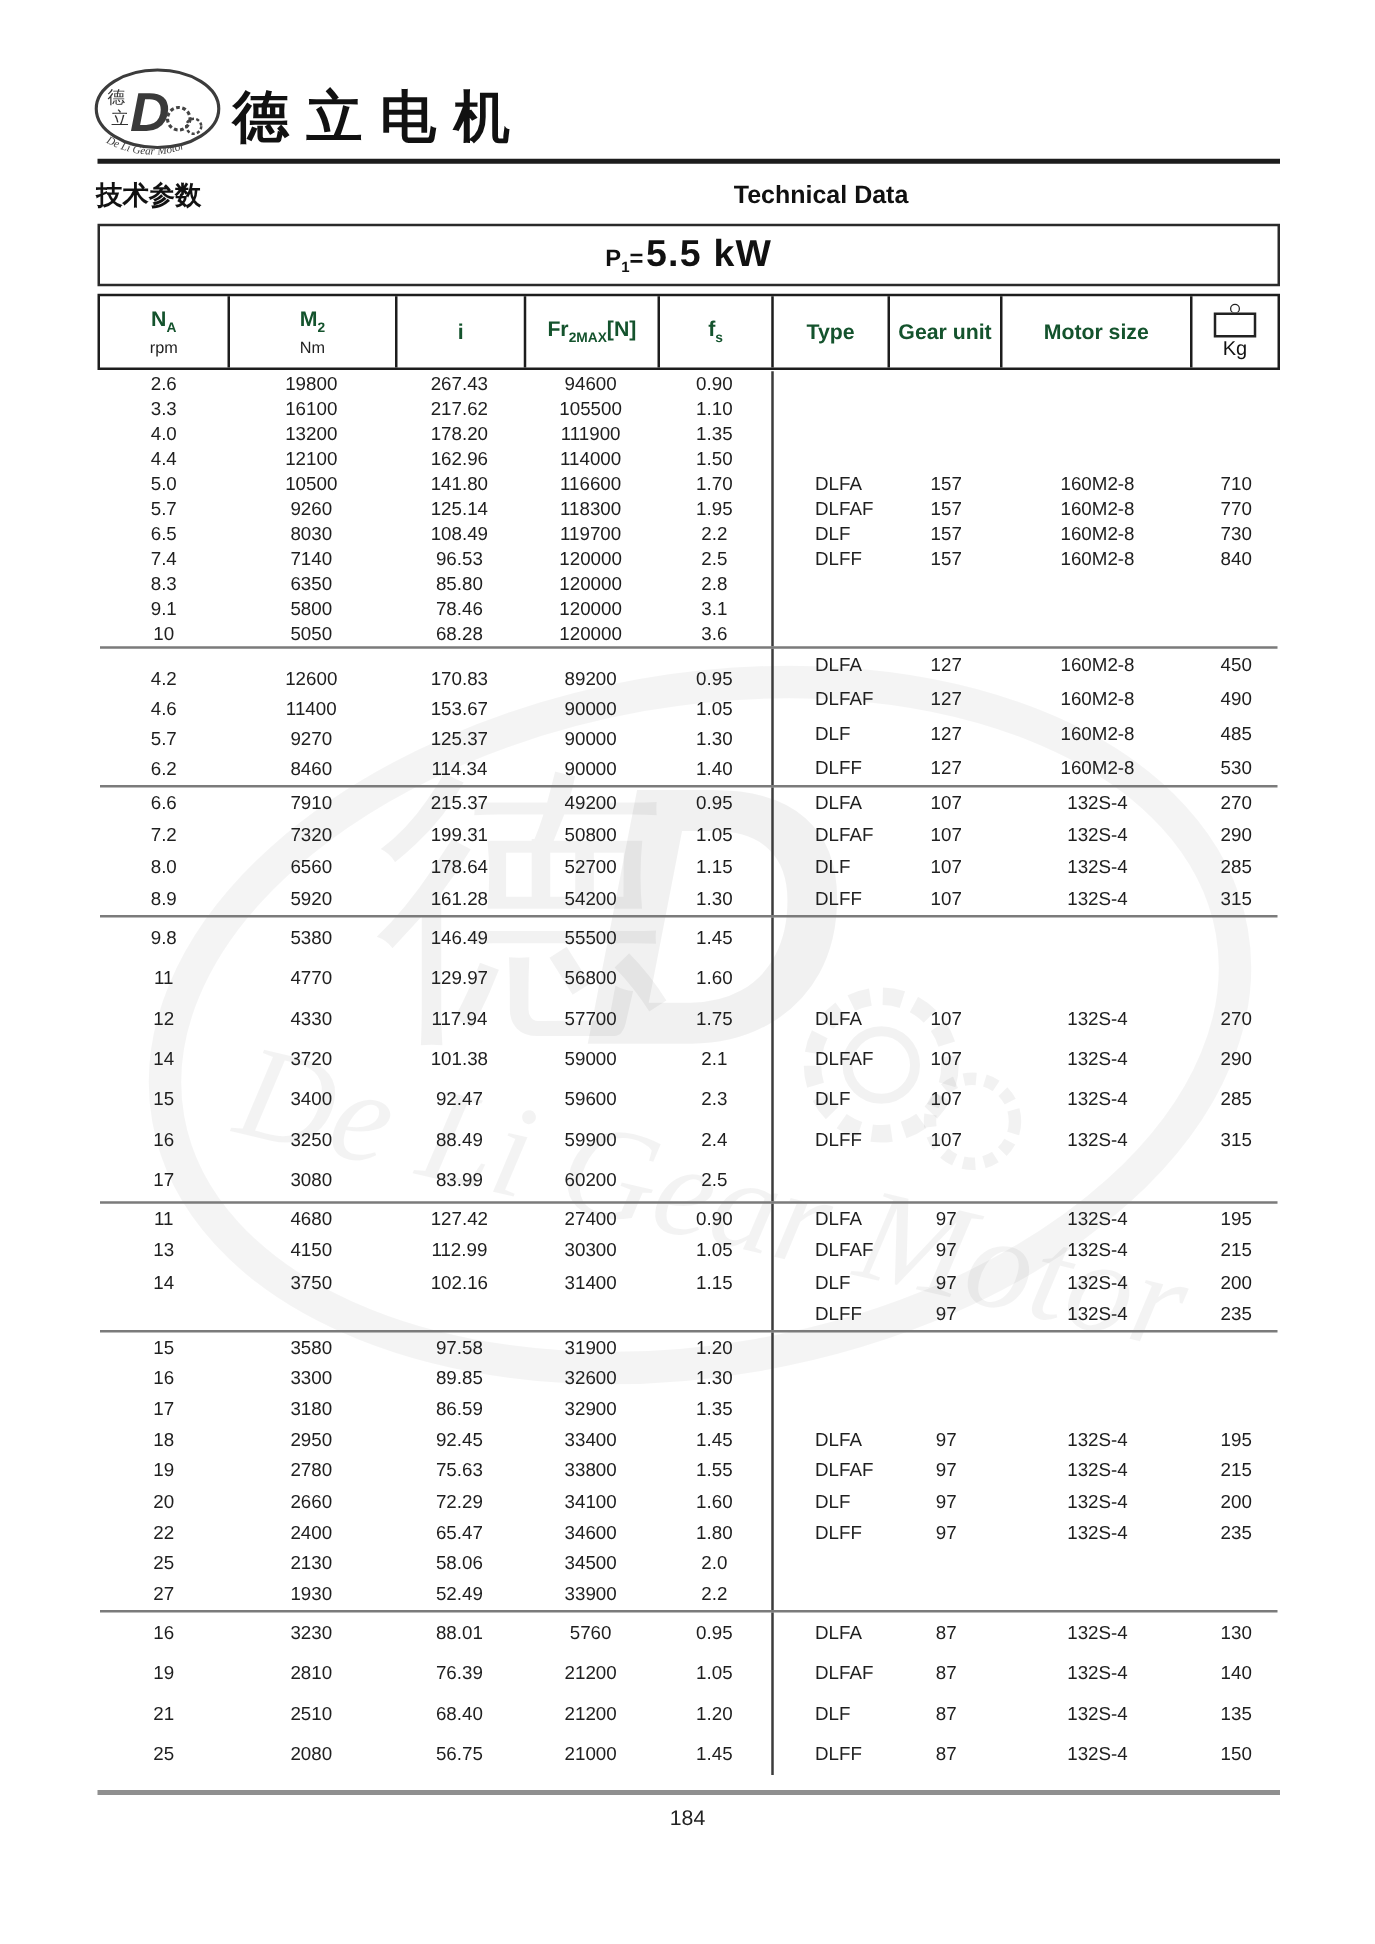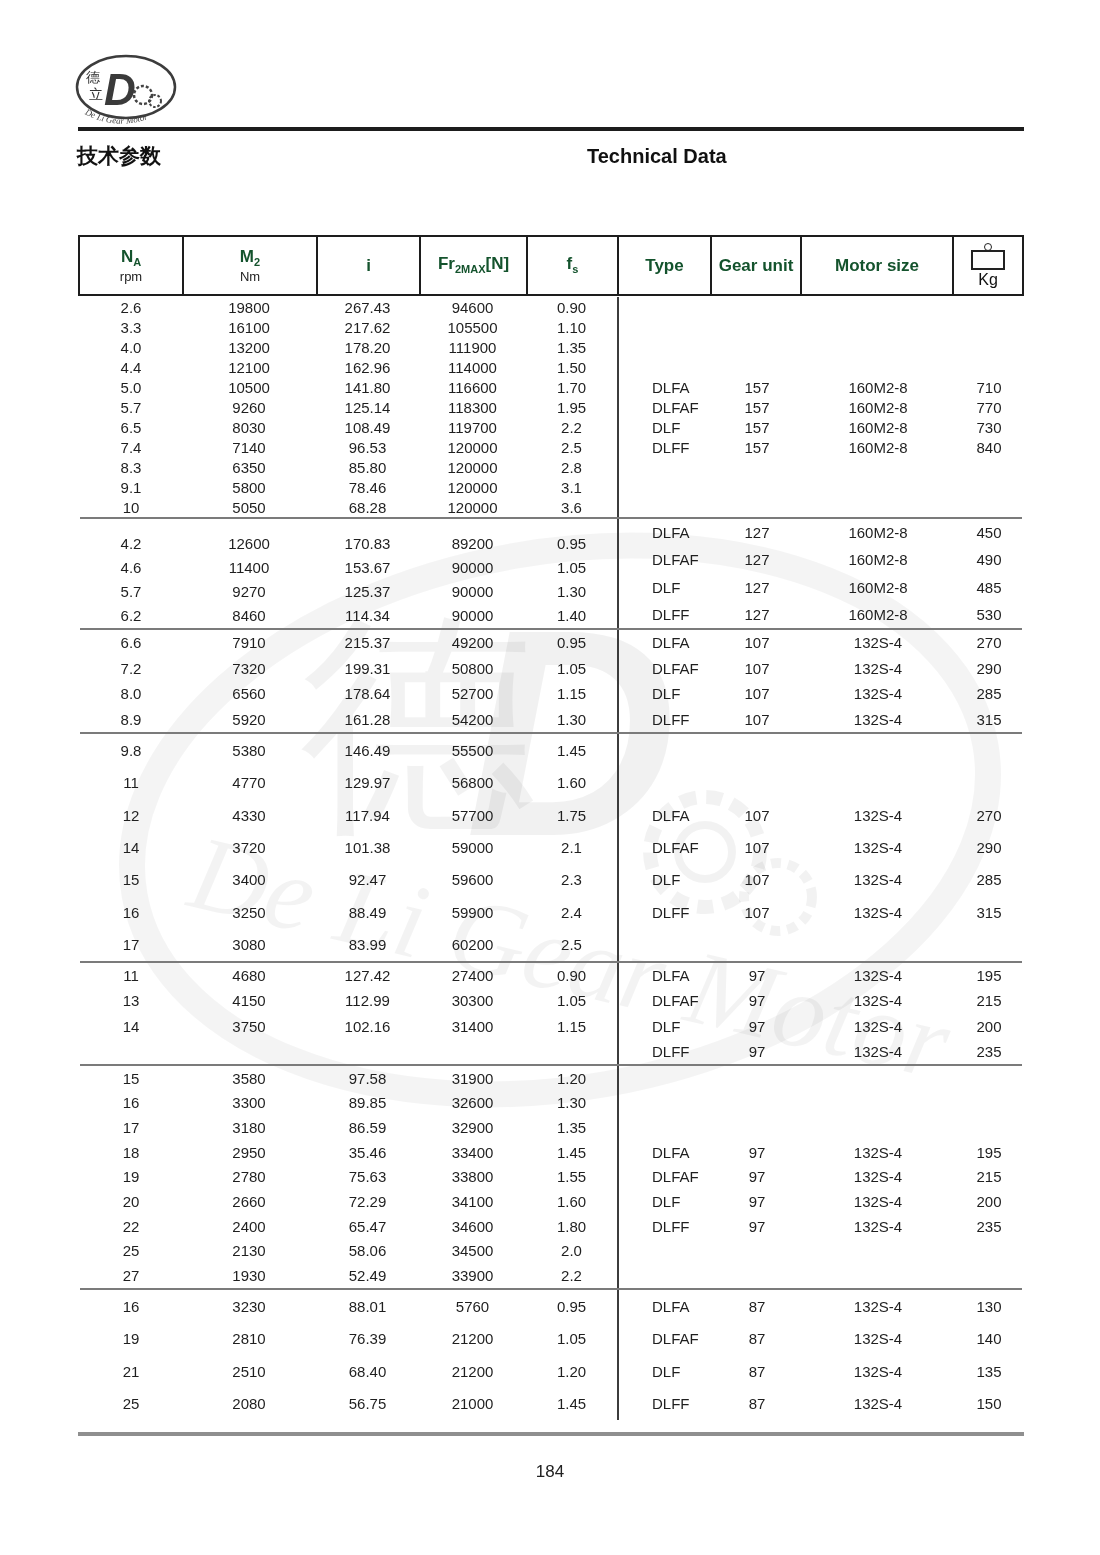--- a/index.html
+++ b/index.html
@@ -37,21 +37,21 @@
   .tbody { position:absolute; left:80px; top:297px; width:942px; }
   .grp { display:flex; border-bottom:2px solid #7b7b7b; }
   .grp:last-child { border-bottom:none; }
   .grp-left { width:537px; display:grid; grid-template-columns:102px 134px 103px 107px 91px; }
   .grp-right { width:405px; display:grid; grid-template-columns:93px 90px 152px 70px; border-left:2px solid #3c3c3c; }
   .row { display:contents; }
   .cell { display:flex; align-items:center; justify-content:center; font-size:15px; color:#1f1f1f; }
   .cell-type { justify-content:flex-start; padding-left:33px; }
 
   .bottom-rule { position:absolute; left:78px; top:1432px; width:946px; height:4px; background:#8f8f8f; }
-  .page-num { position:absolute; left:0; top:1445px; width:1100px; text-align:center; font-size:17px; color:#222;margin-top:17px; }
+  .page-num { position:absolute; left:0; top:1445px; width:1100px; text-align:center; font-size:17px; color:#222; }
 </style>
 </head>
 <body>
 
 <div class="page">
 
   <svg class="watermark" viewBox="0 0 1100 1555" xmlns="http://www.w3.org/2000/svg">
     <g transform="rotate(-10 560 820)">
       <ellipse cx="560" cy="820" rx="432" ry="268" fill="none" stroke="rgba(0,0,0,0.045)" stroke-width="26"></ellipse>
     </g>
@@ -69,24 +69,29 @@
     <text x="16" y="45" font-size="14" fill="#333">立</text>
     <text x="31" y="51" font-size="44" font-weight="bold" font-style="italic" fill="#3a3a3a">D</text>
     <circle cx="70" cy="41" r="9" fill="none" stroke="#444" stroke-width="2.5" stroke-dasharray="3 2"></circle>
     <circle cx="82" cy="47" r="6" fill="none" stroke="#444" stroke-width="2" stroke-dasharray="2.5 1.8"></circle>
     <path id="ringPath" d="M 8 58 Q 53 84 100 52" fill="none" stroke="none"></path>
     <text font-size="9" font-style="italic" fill="#444" font-family="Liberation Serif, DejaVu Serif, serif">
       <textPath href="#ringPath" startOffset="4">De Li Gear Motor</textPath>
     </text>
   </svg>
 
+  <div class="brand-cn">德立电机</div>
   <div class="top-rule"></div>
   <div class="section-cn">技术参数</div>
   <div class="section-en">Technical Data</div>
 
+  <div class="p1-box">
+    <span class="p1-prefix"><span>P</span><sub>1</sub><span>=</span></span>
+    <span class="p1-value">5.5 kW</span>
+  </div>
 
   <div class="thead">
     <div class="th">
       <div class="th-main"><span>N</span><sub>A</sub></div>
       <div class="th-unit">rpm</div>
     </div>
     <div class="th">
       <div class="th-main"><span>M</span><sub>2</sub></div>
       <div class="th-unit">Nm</div>
     </div>
@@ -195,21 +200,21 @@
           <div class="row"><div class="cell cell-type" style="grid-area: 2 / 1;">DLFAF</div><div class="cell" style="grid-area: 2 / 2;">97</div><div class="cell" style="grid-area: 2 / 3;">132S-4</div><div class="cell" style="grid-area: 2 / 4;">215</div></div>
           <div class="row"><div class="cell cell-type" style="grid-area: 3 / 1;">DLF</div><div class="cell" style="grid-area: 3 / 2;">97</div><div class="cell" style="grid-area: 3 / 3;">132S-4</div><div class="cell" style="grid-area: 3 / 4;">200</div></div>
           <div class="row"><div class="cell cell-type" style="grid-area: 4 / 1;">DLFF</div><div class="cell" style="grid-area: 4 / 2;">97</div><div class="cell" style="grid-area: 4 / 3;">132S-4</div><div class="cell" style="grid-area: 4 / 4;">235</div></div>
         </div>
       </div>
       <div class="grp" style="height: 224px;">
         <div class="grp-left" style="grid-template-rows: repeat(9, 1fr);">
           <div class="row"><div class="cell">15</div><div class="cell">3580</div><div class="cell">97.58</div><div class="cell">31900</div><div class="cell">1.20</div></div>
           <div class="row"><div class="cell">16</div><div class="cell">3300</div><div class="cell">89.85</div><div class="cell">32600</div><div class="cell">1.30</div></div>
           <div class="row"><div class="cell">17</div><div class="cell">3180</div><div class="cell">86.59</div><div class="cell">32900</div><div class="cell">1.35</div></div>
-          <div class="row"><div class="cell">18</div><div class="cell">2950</div><div class="cell">35.46</div><div class="cell">33400</div><div class="cell">1.45</div></div>
+          <div class="row"><div class="cell">18</div><div class="cell">2950</div><div class="cell">92.45</div><div class="cell">33400</div><div class="cell">1.45</div></div>
           <div class="row"><div class="cell">19</div><div class="cell">2780</div><div class="cell">75.63</div><div class="cell">33800</div><div class="cell">1.55</div></div>
           <div class="row"><div class="cell">20</div><div class="cell">2660</div><div class="cell">72.29</div><div class="cell">34100</div><div class="cell">1.60</div></div>
           <div class="row"><div class="cell">22</div><div class="cell">2400</div><div class="cell">65.47</div><div class="cell">34600</div><div class="cell">1.80</div></div>
           <div class="row"><div class="cell">25</div><div class="cell">2130</div><div class="cell">58.06</div><div class="cell">34500</div><div class="cell">2.0</div></div>
           <div class="row"><div class="cell">27</div><div class="cell">1930</div><div class="cell">52.49</div><div class="cell">33900</div><div class="cell">2.2</div></div>
         </div>
         <div class="grp-right" style="grid-template-rows: repeat(9, 1fr);">
           <div class="row"><div class="cell cell-type" style="grid-area: 4 / 1;">DLFA</div><div class="cell" style="grid-area: 4 / 2;">97</div><div class="cell" style="grid-area: 4 / 3;">132S-4</div><div class="cell" style="grid-area: 4 / 4;">195</div></div>
           <div class="row"><div class="cell cell-type" style="grid-area: 5 / 1;">DLFAF</div><div class="cell" style="grid-area: 5 / 2;">97</div><div class="cell" style="grid-area: 5 / 3;">132S-4</div><div class="cell" style="grid-area: 5 / 4;">215</div></div>
           <div class="row"><div class="cell cell-type" style="grid-area: 6 / 1;">DLF</div><div class="cell" style="grid-area: 6 / 2;">97</div><div class="cell" style="grid-area: 6 / 3;">132S-4</div><div class="cell" style="grid-area: 6 / 4;">200</div></div>

